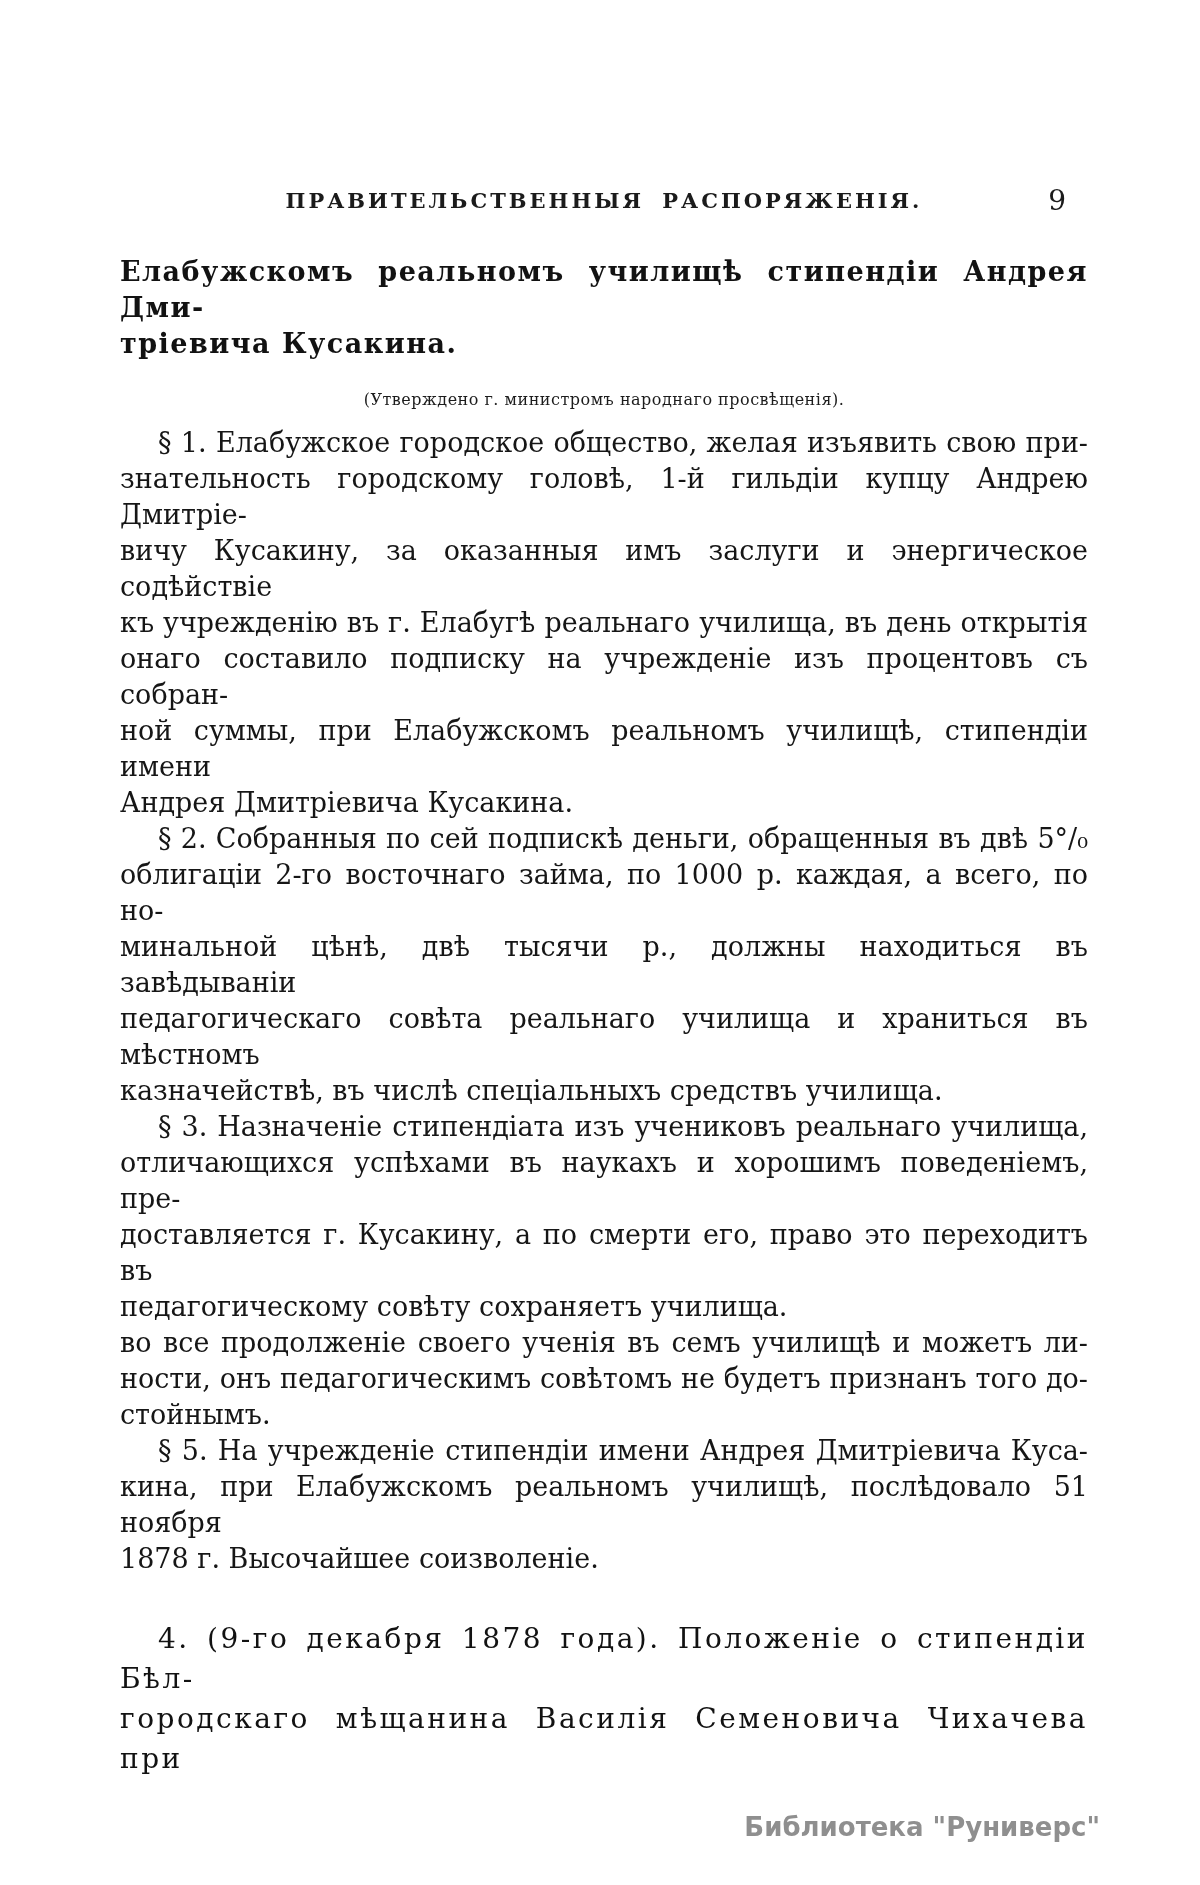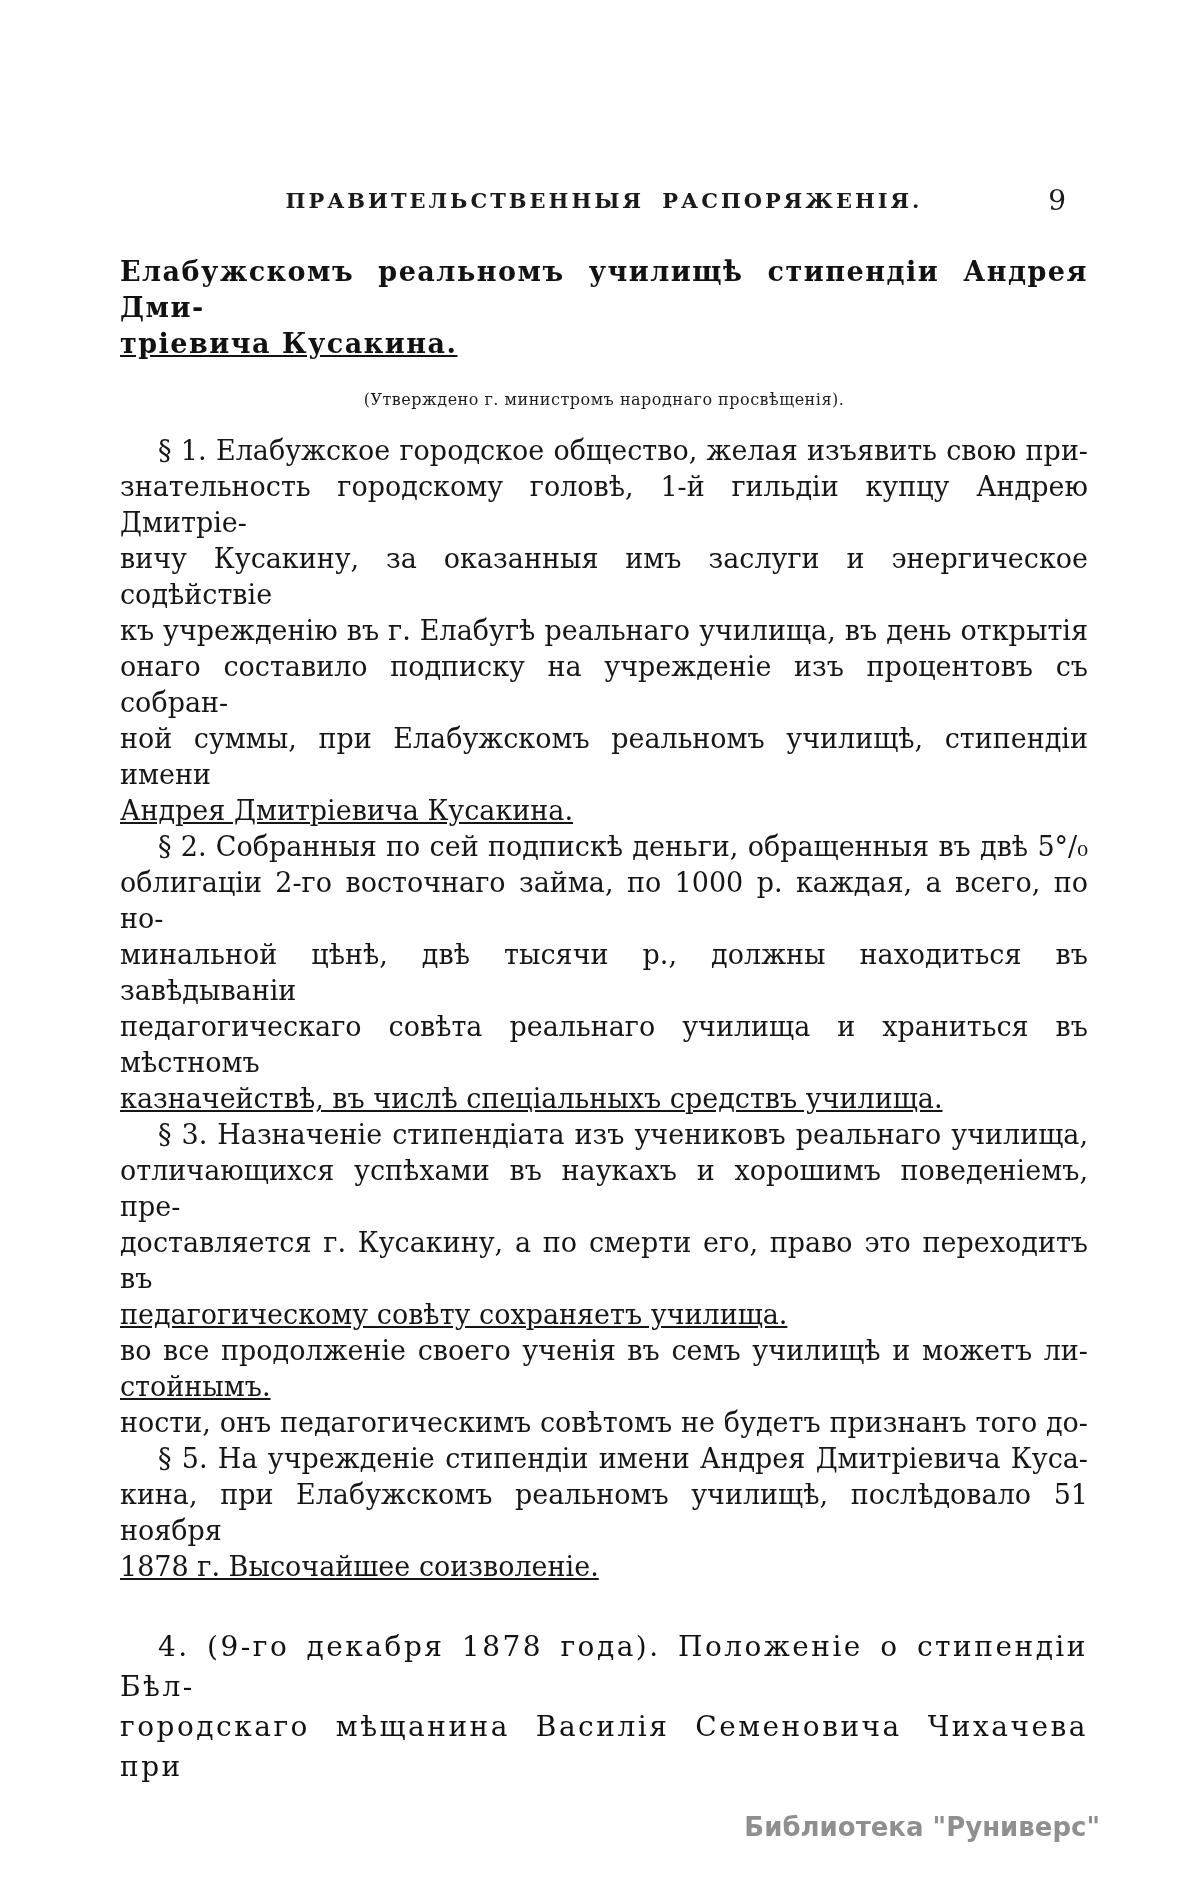--- a/index.html
+++ b/index.html
@@ -51,30 +51,30 @@
   }
   
   .approval {
     margin-top: 28px;
     text-align: center;
     font-size: 16px;
     letter-spacing: 0.5px;
     color: #1c1c1c;
   }
   
-  .paragraphs { margin-top: 24px; }
+  .paragraphs { margin-top: 16px; }
   .para { margin:0; }
   .line {
     font-size: 27px;
     line-height: 36px;
     text-align: justify;
     text-align-last: justify;
     white-space: normal;
   }
-  .line.last { text-align-last: left; text-decoration: underline; }
+  .line.last { text-align-last: left; }
   .line.indent { text-indent: 38px; }
   
   .heading2 {
     margin-top: 42px;
     font-size: 28px;
     letter-spacing: 2.5px;
     line-height: 40px;
     color: #121212;
   }
   .heading2 .line { font-size: 28px; line-height: 40px; }
@@ -125,22 +125,22 @@
           <div class="line last">казначействѣ, въ числѣ спеціальныхъ средствъ училища.</div>
         </div>
         <div class="para">
           <div class="line indent">§ 3. Назначеніе стипендіата изъ учениковъ реальнаго училища,</div>
           <div class="line">отличающихся успѣхами въ наукахъ и хорошимъ поведеніемъ, пре-</div>
           <div class="line">доставляется г. Кусакину, а по смерти его, право это переходитъ въ</div>
           <div class="line last">педагогическому совѣту сохраняетъ училища.</div>
         </div>
         <div class="para">
           <div class="line">во все продолженіе своего ученія въ семъ училищѣ и можетъ ли-</div>
+          <div class="line">ности, онъ педагогическимъ совѣтомъ не будетъ признанъ того до-</div>
           <div class="line last">стойнымъ.</div>
-          <div class="line">ности, онъ педагогическимъ совѣтомъ не будетъ признанъ того до-</div>
         </div>
         <div class="para">
           <div class="line indent">§ 5. На учрежденіе стипендіи имени Андрея Дмитріевича Куса-</div>
           <div class="line">кина, при Елабужскомъ реальномъ училищѣ, послѣдовало 51 ноября</div>
           <div class="line last">1878 г. Высочайшее соизволеніе.</div>
         </div>
       </div>
 
     <div class="heading2">
         <div class="line indent">4. (9-го декабря 1878 года). Положеніе о стипендіи Бѣл-</div>

